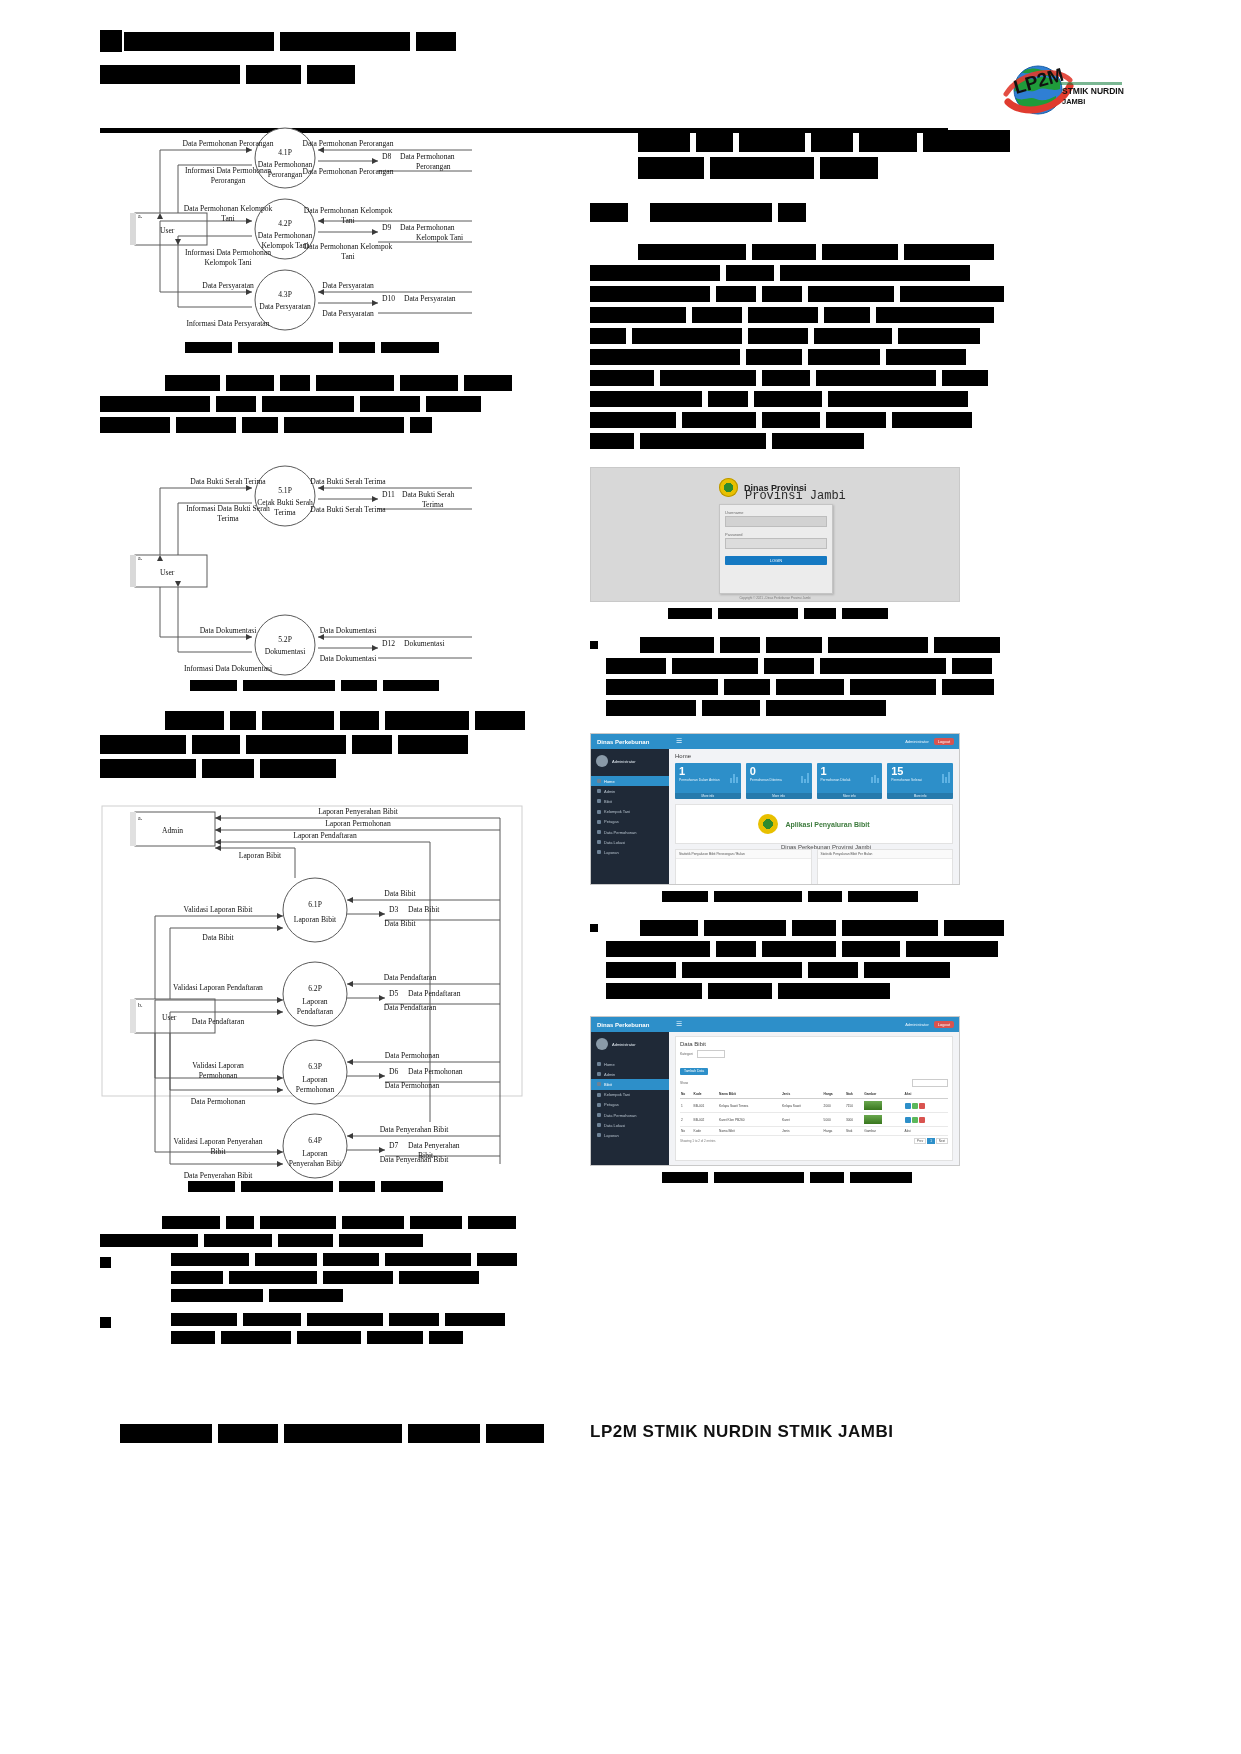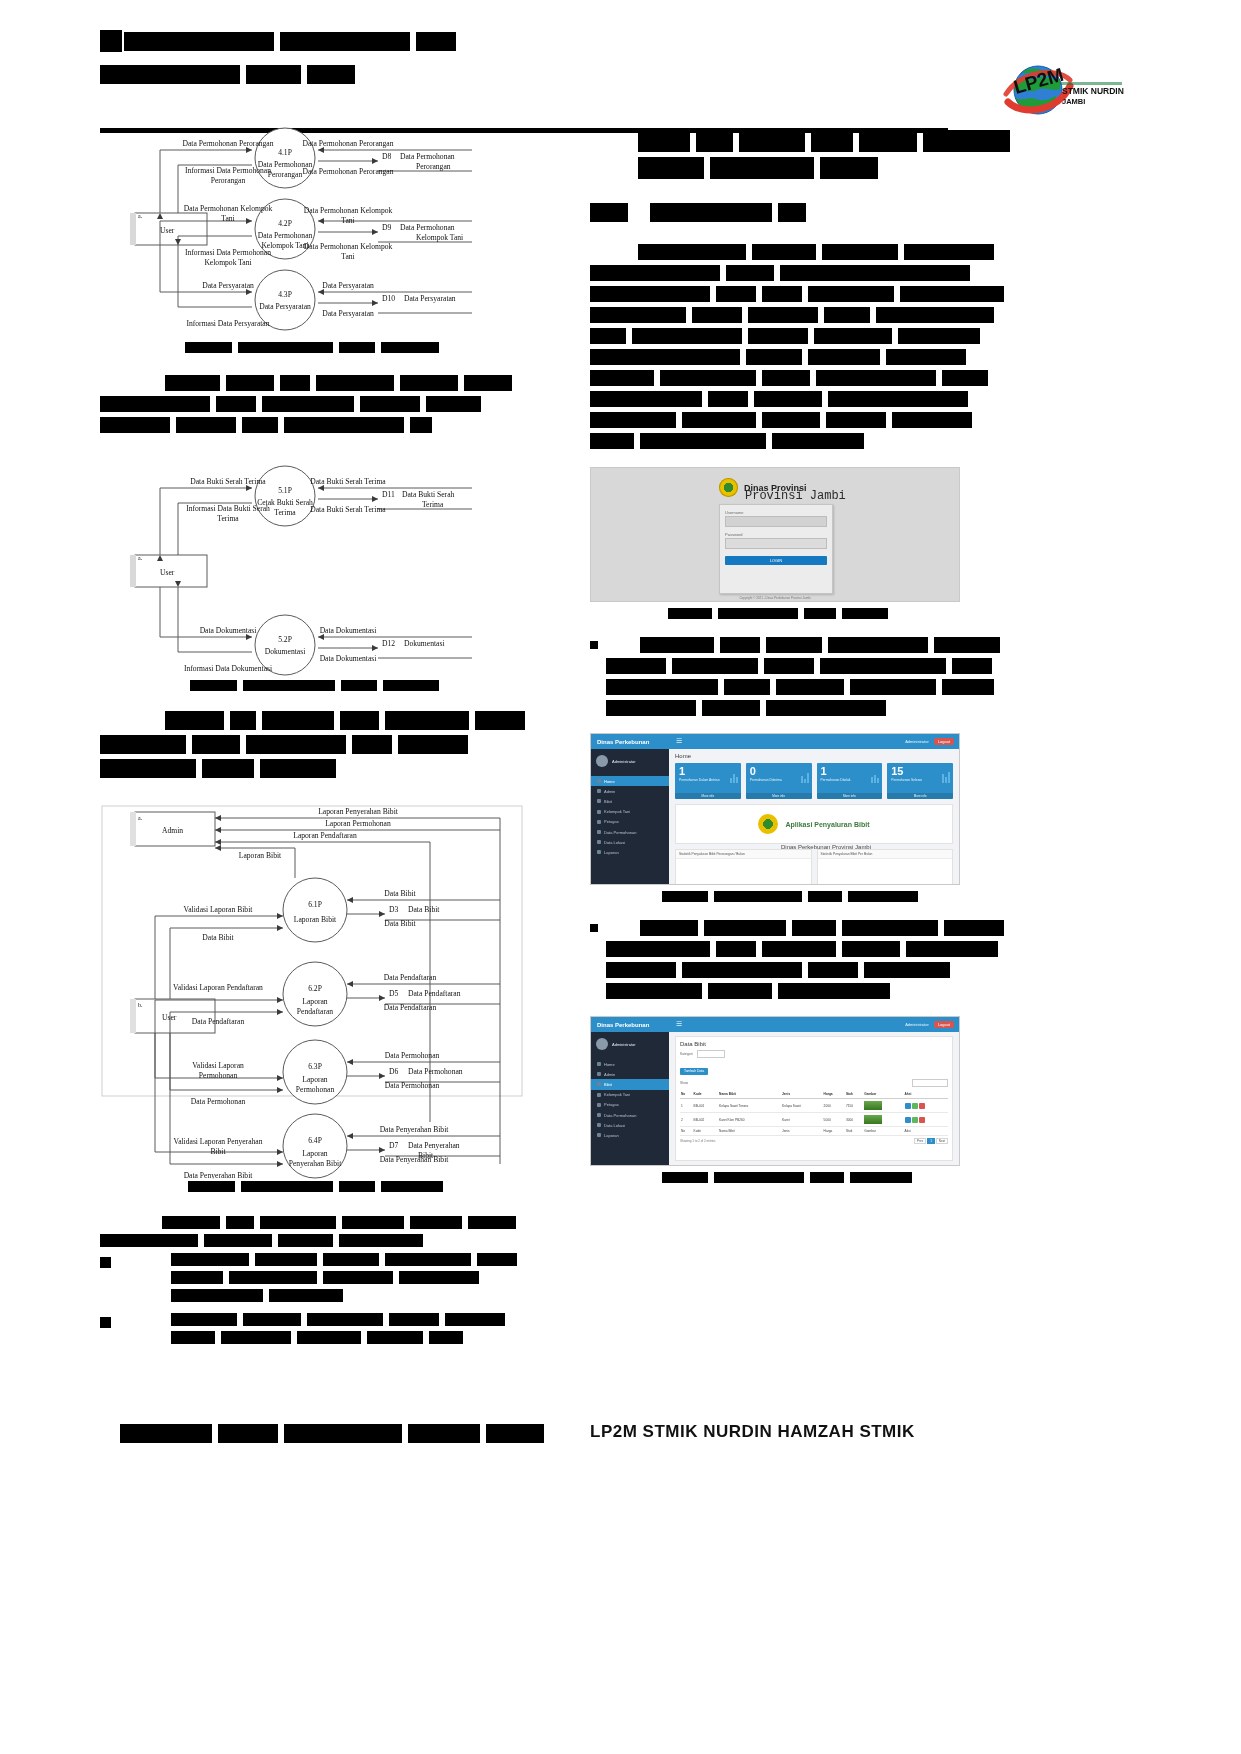--- a/index.html
+++ b/index.html
@@ -1044,15 +1044,15 @@
 
   <div id="footL">
     <div class="rline">
         <div class="rblk h19" style="width:92px"></div>
         <div class="rblk h19" style="width:60px"></div>
         <div class="rblk h19" style="width:118px"></div>
         <div class="rblk h19" style="width:72px"></div>
         <div class="rblk h19" style="width:58px"></div>
       </div>
   </div>
-  <div id="footR">LP2M STMIK NURDIN HAMZAH STMIK</div>
+  <div id="footR">LP2M STMIK NURDIN STMIK JAMBI</div>
 
 </div>
 
 </body></html>

